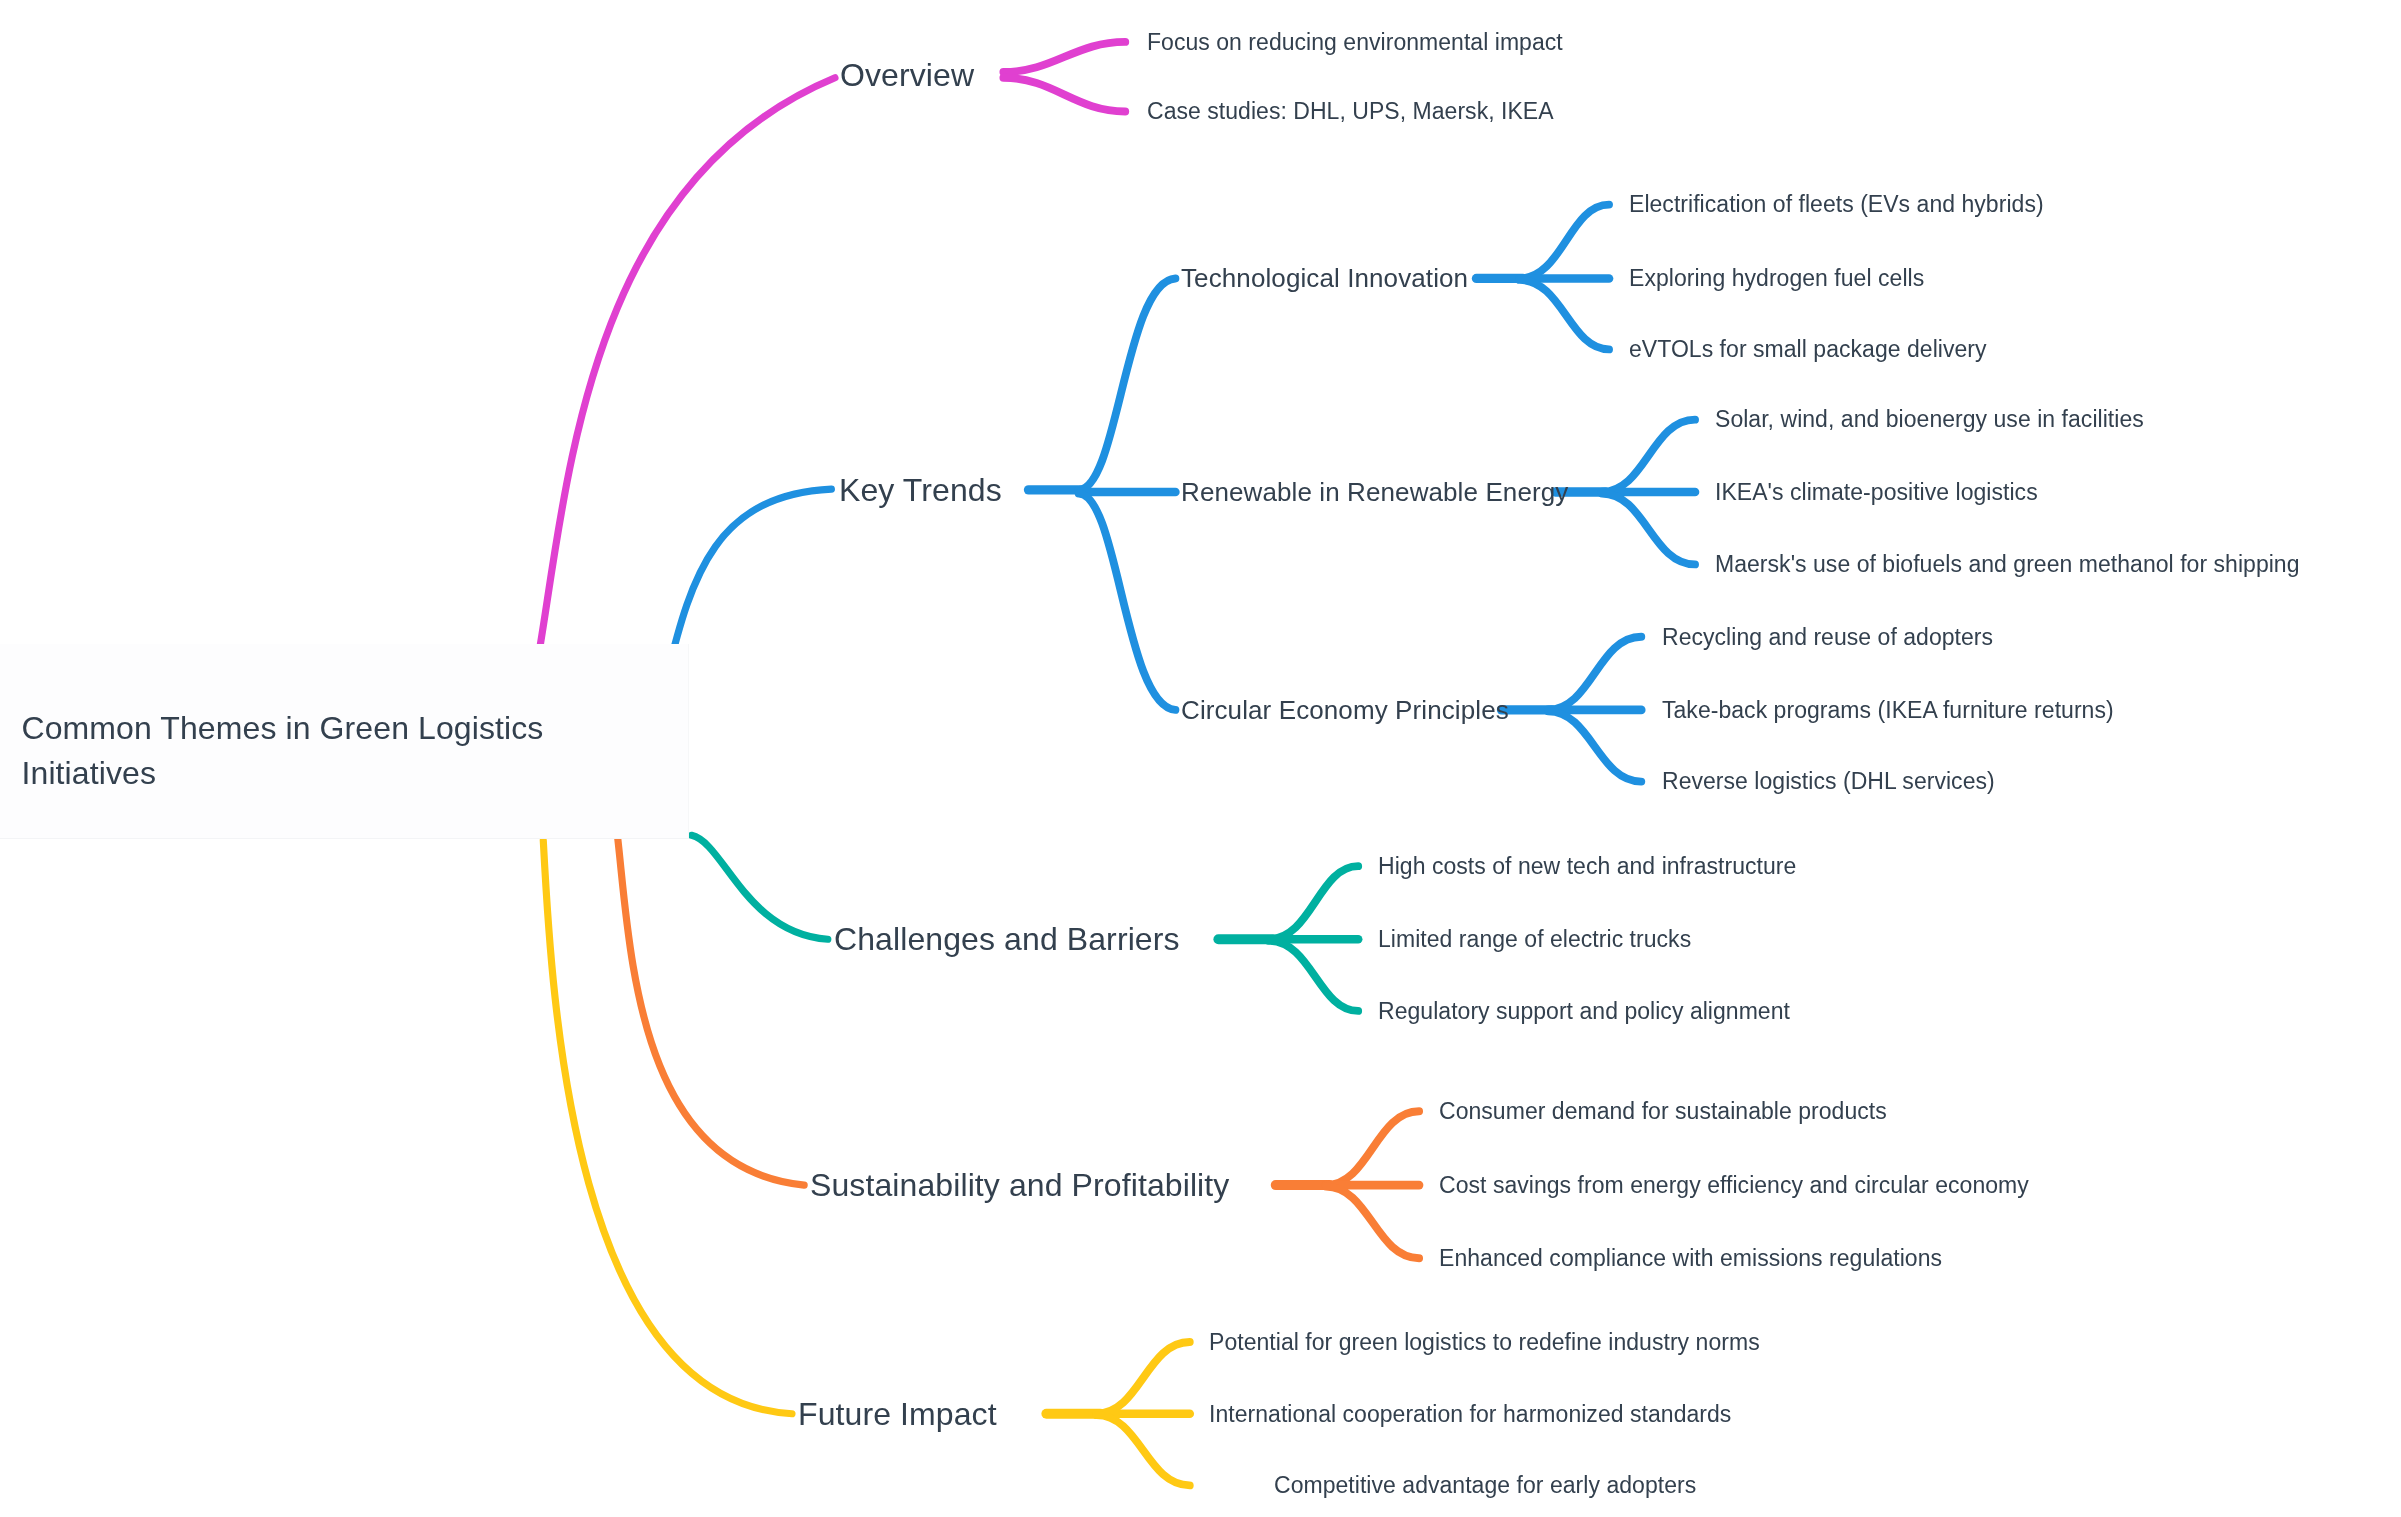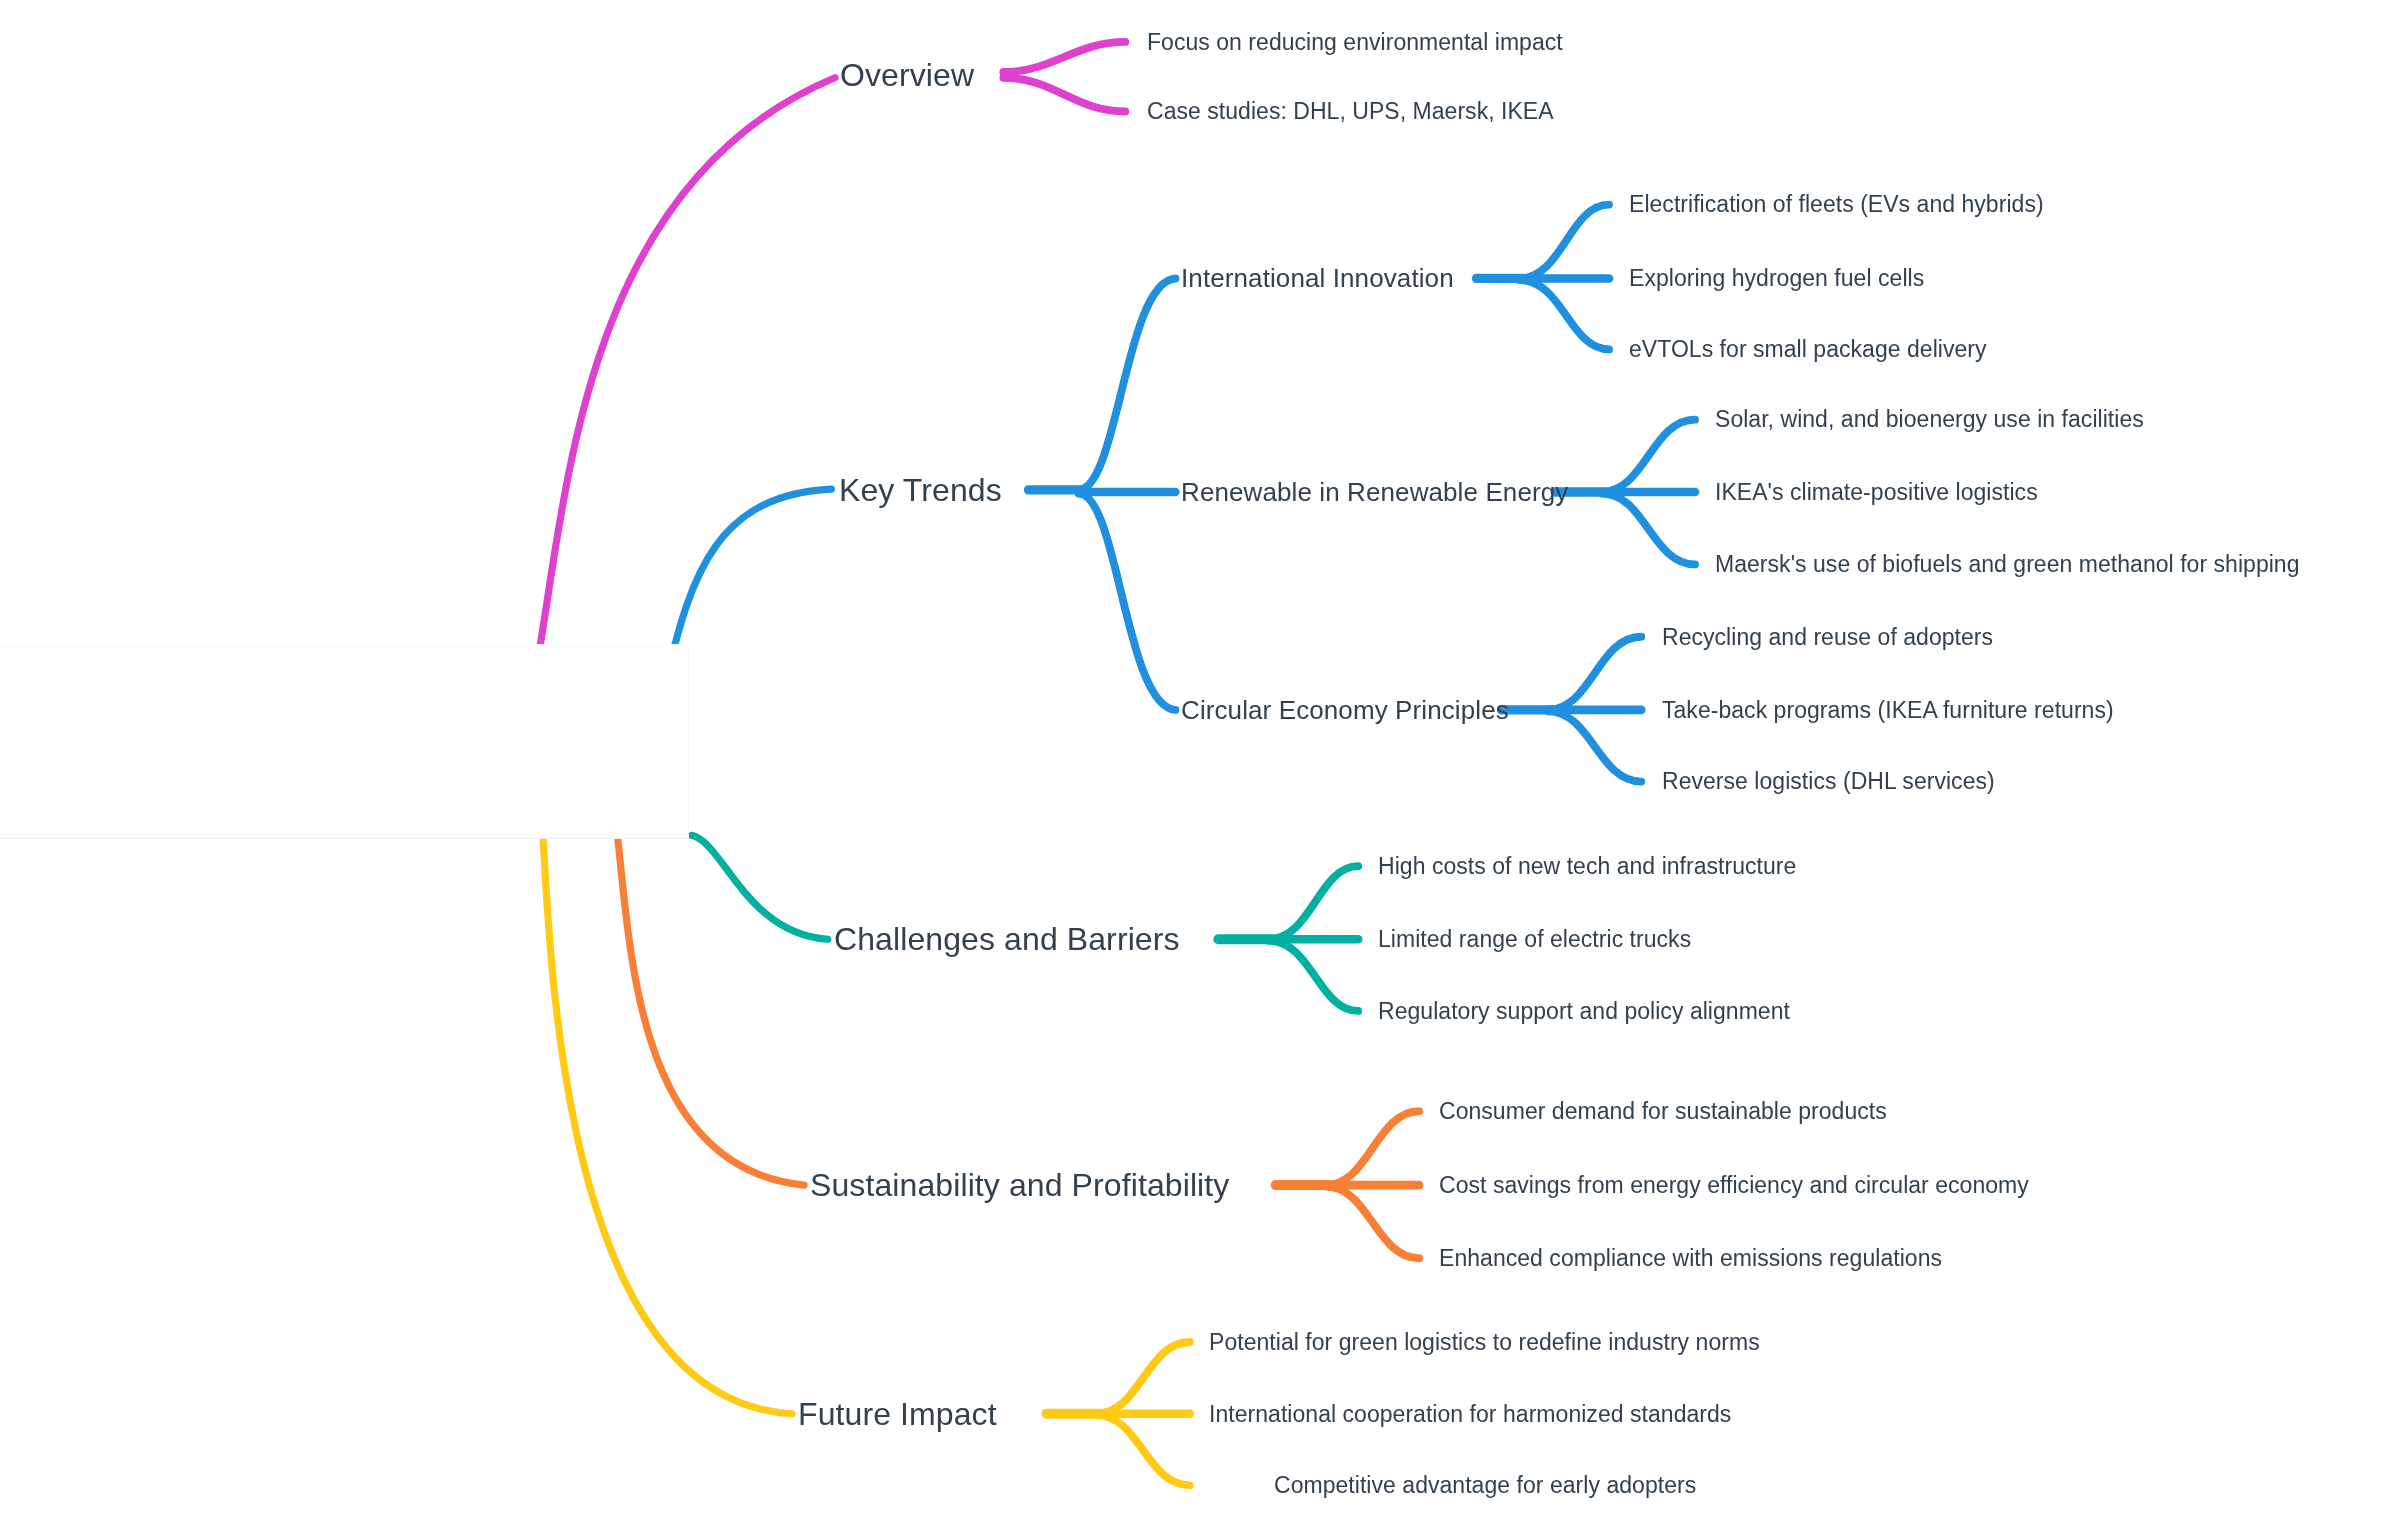--- a/index.html
+++ b/index.html
@@ -115,28 +115,29 @@
     <path d="M 1850,1655 C 1910,1655 1920,1755 1980,1755" fill="none" stroke="#f97e36" stroke-width="11" stroke-linecap="round"></path>
 
     <path d="M 758,1172 C 770,1400 800,1955 1105,1972" fill="none" stroke="#ffc914" stroke-width="10" stroke-linecap="round"></path>
     <path d="M 1460,1972 L 1535,1972" fill="none" stroke="#ffc914" stroke-width="14" stroke-linecap="round"></path>
     <path d="M 1530,1972 C 1590,1972 1600,1872 1660,1872" fill="none" stroke="#ffc914" stroke-width="11" stroke-linecap="round"></path>
     <path d="M 1530,1972 L 1660,1972" fill="none" stroke="#ffc914" stroke-width="12" stroke-linecap="round"></path>
     <path d="M 1530,1974 C 1590,1974 1600,2072 1660,2072" fill="none" stroke="#ffc914" stroke-width="11" stroke-linecap="round"></path>
   </svg>
 
   <div class="root-box"></div>
+  <div class="node node-root">Common Themes in Green Logistics Initiatives</div>
 
   <div class="node node-l1" style="left:840px; top:75px;">Overview</div>
   <div class="node node-l3" style="left:1147px; top:42px;">Focus on reducing environmental impact</div>
   <div class="node node-l3" style="left:1147px; top:111px;">Case studies: DHL, UPS, Maersk, IKEA</div>
 
   <div class="node node-l1" style="left:839px; top:490px;">Key Trends</div>
 
-  <div class="node node-l2" style="left:1181px; top:278px;">International Innovation</div>
+  <div class="node node-l2" style="left:1181px; top:278px;">Technological Innovation</div>
   <div class="node node-l3" style="left:1629px; top:204px;">Electrification of fleets (EVs and hybrids)</div>
   <div class="node node-l3" style="left:1629px; top:278px;">Exploring hydrogen fuel cells</div>
   <div class="node node-l3" style="left:1629px; top:349px;">eVTOLs for small package delivery</div>
 
   <div class="node node-l2" style="left:1181px; top:492px;">Renewable in Renewable Energy</div>
   <div class="node node-l3" style="left:1715px; top:419px;">Solar, wind, and bioenergy use in facilities</div>
   <div class="node node-l3" style="left:1715px; top:492px;">IKEA's climate-positive logistics</div>
   <div class="node node-l3" style="left:1715px; top:564px;">Maersk's use of biofuels and green methanol for shipping</div>
 
   <div class="node node-l2" style="left:1181px; top:710px;">Circular Economy Principles</div>

